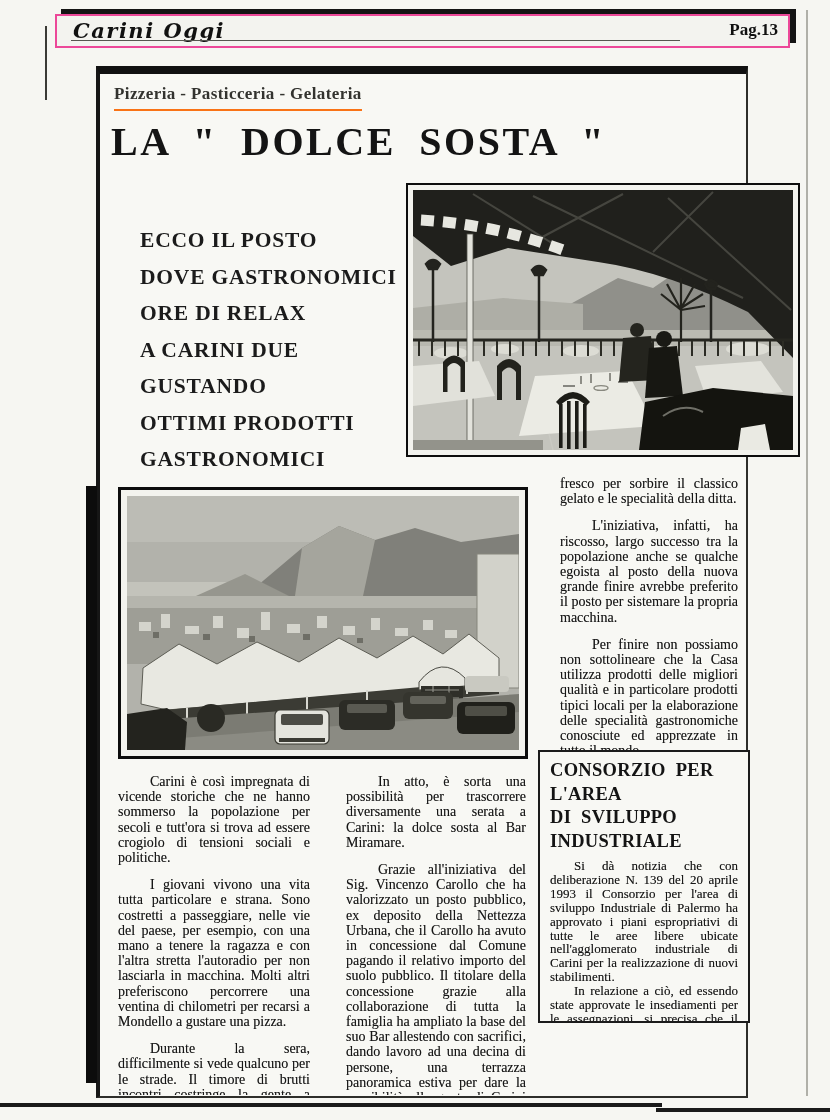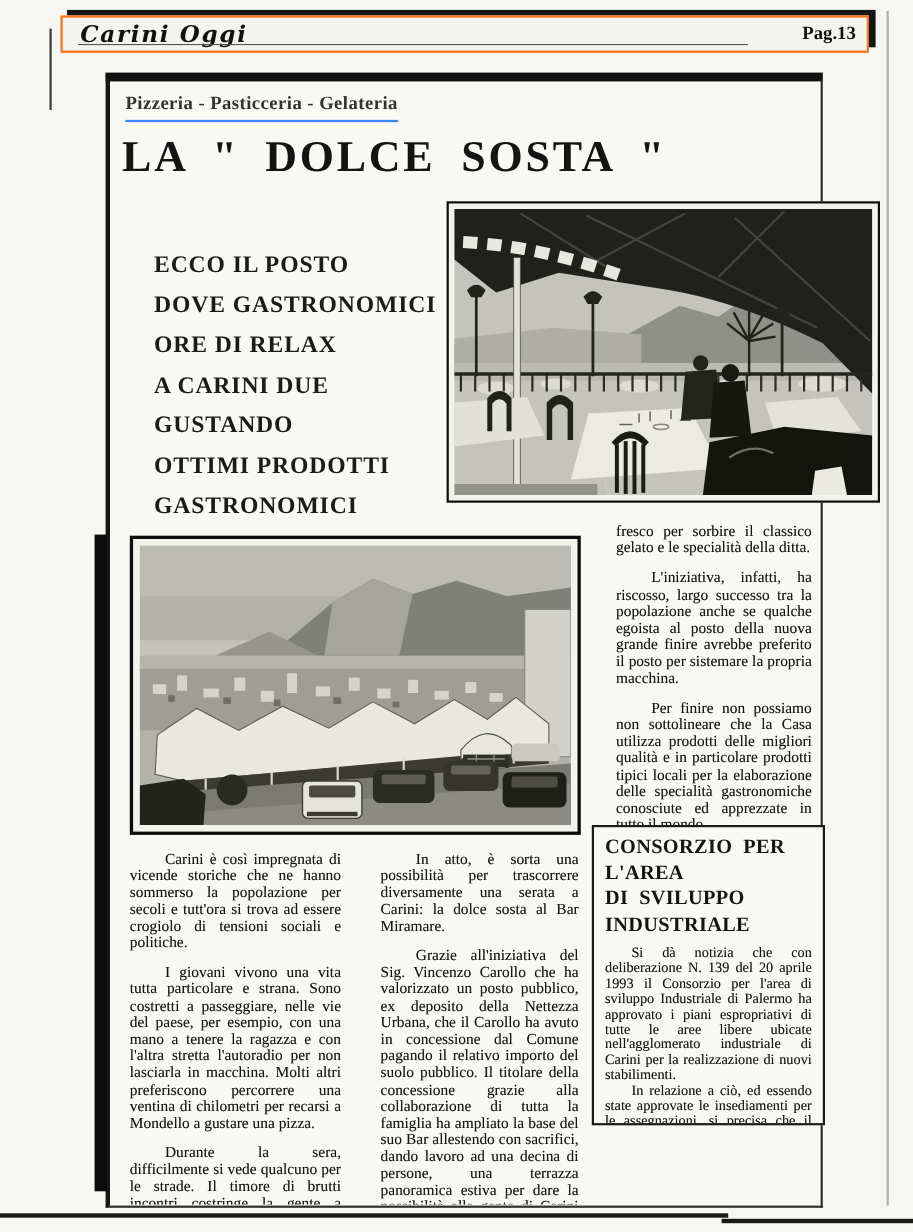--- a/index.html
+++ b/index.html
@@ -4,21 +4,21 @@
 <style>
   html,body{margin:0;padding:0;background:#e7e7e3;}
   .page{
     position:relative;width:830px;height:1120px;margin:0 auto;
     background:#f6f6f2;overflow:hidden;
     font-family:"Liberation Serif",serif;color:#181818;
   }
   
   .header-bar{
     position:absolute;left:55px;top:14px;width:731px;height:30px;
-    background:#f3f3ef;border:2px solid #f97316;
+    background:#f3f3ef;border:2px solid #ec4899;
     box-shadow:6px -5px 0 0 #141414;
   }
   .masthead{
     position:absolute;left:16px;top:2px;
     font-family:"DejaVu Serif",serif;font-style:italic;font-weight:bold;
     font-size:21px;letter-spacing:1.5px;color:#111;
   }
   .masthead-rule{
     position:absolute;left:14px;right:108px;bottom:5px;height:1.5px;background:#56564f;
   }
@@ -31,21 +31,21 @@
   .main-frame{
     position:absolute;left:96px;top:66px;width:652px;height:1032px;
     box-sizing:border-box;background:#f8f8f4;
     border-top:8px solid #111;border-left:4px solid #161616;
     border-right:2px solid #2e2e2a;border-bottom:2px solid #2e2e2a;
   }
   .left-heavy-bar{position:absolute;left:86px;top:486px;width:11px;height:597px;background:#0c0c0c;z-index:4;}
   .kicker{
     position:absolute;left:114px;top:84px;z-index:2;
     font-size:17px;font-weight:bold;color:#33332f;letter-spacing:.4px;
-    border-bottom:2px solid #3b82f6;padding-bottom:5px;
+    border-bottom:2px solid #f97316;padding-bottom:5px;
   }
   .article-title{
     position:absolute;left:111px;top:118px;z-index:2;
     font-size:40px;font-weight:bold;color:#141414;
     letter-spacing:2.5px;word-spacing:11px;white-space:nowrap;
   }
   .lede{
     position:absolute;left:140px;top:222px;width:285px;z-index:2;
     font-size:21.5px;font-weight:bold;letter-spacing:.8px;color:#1b1b1b;
   }

